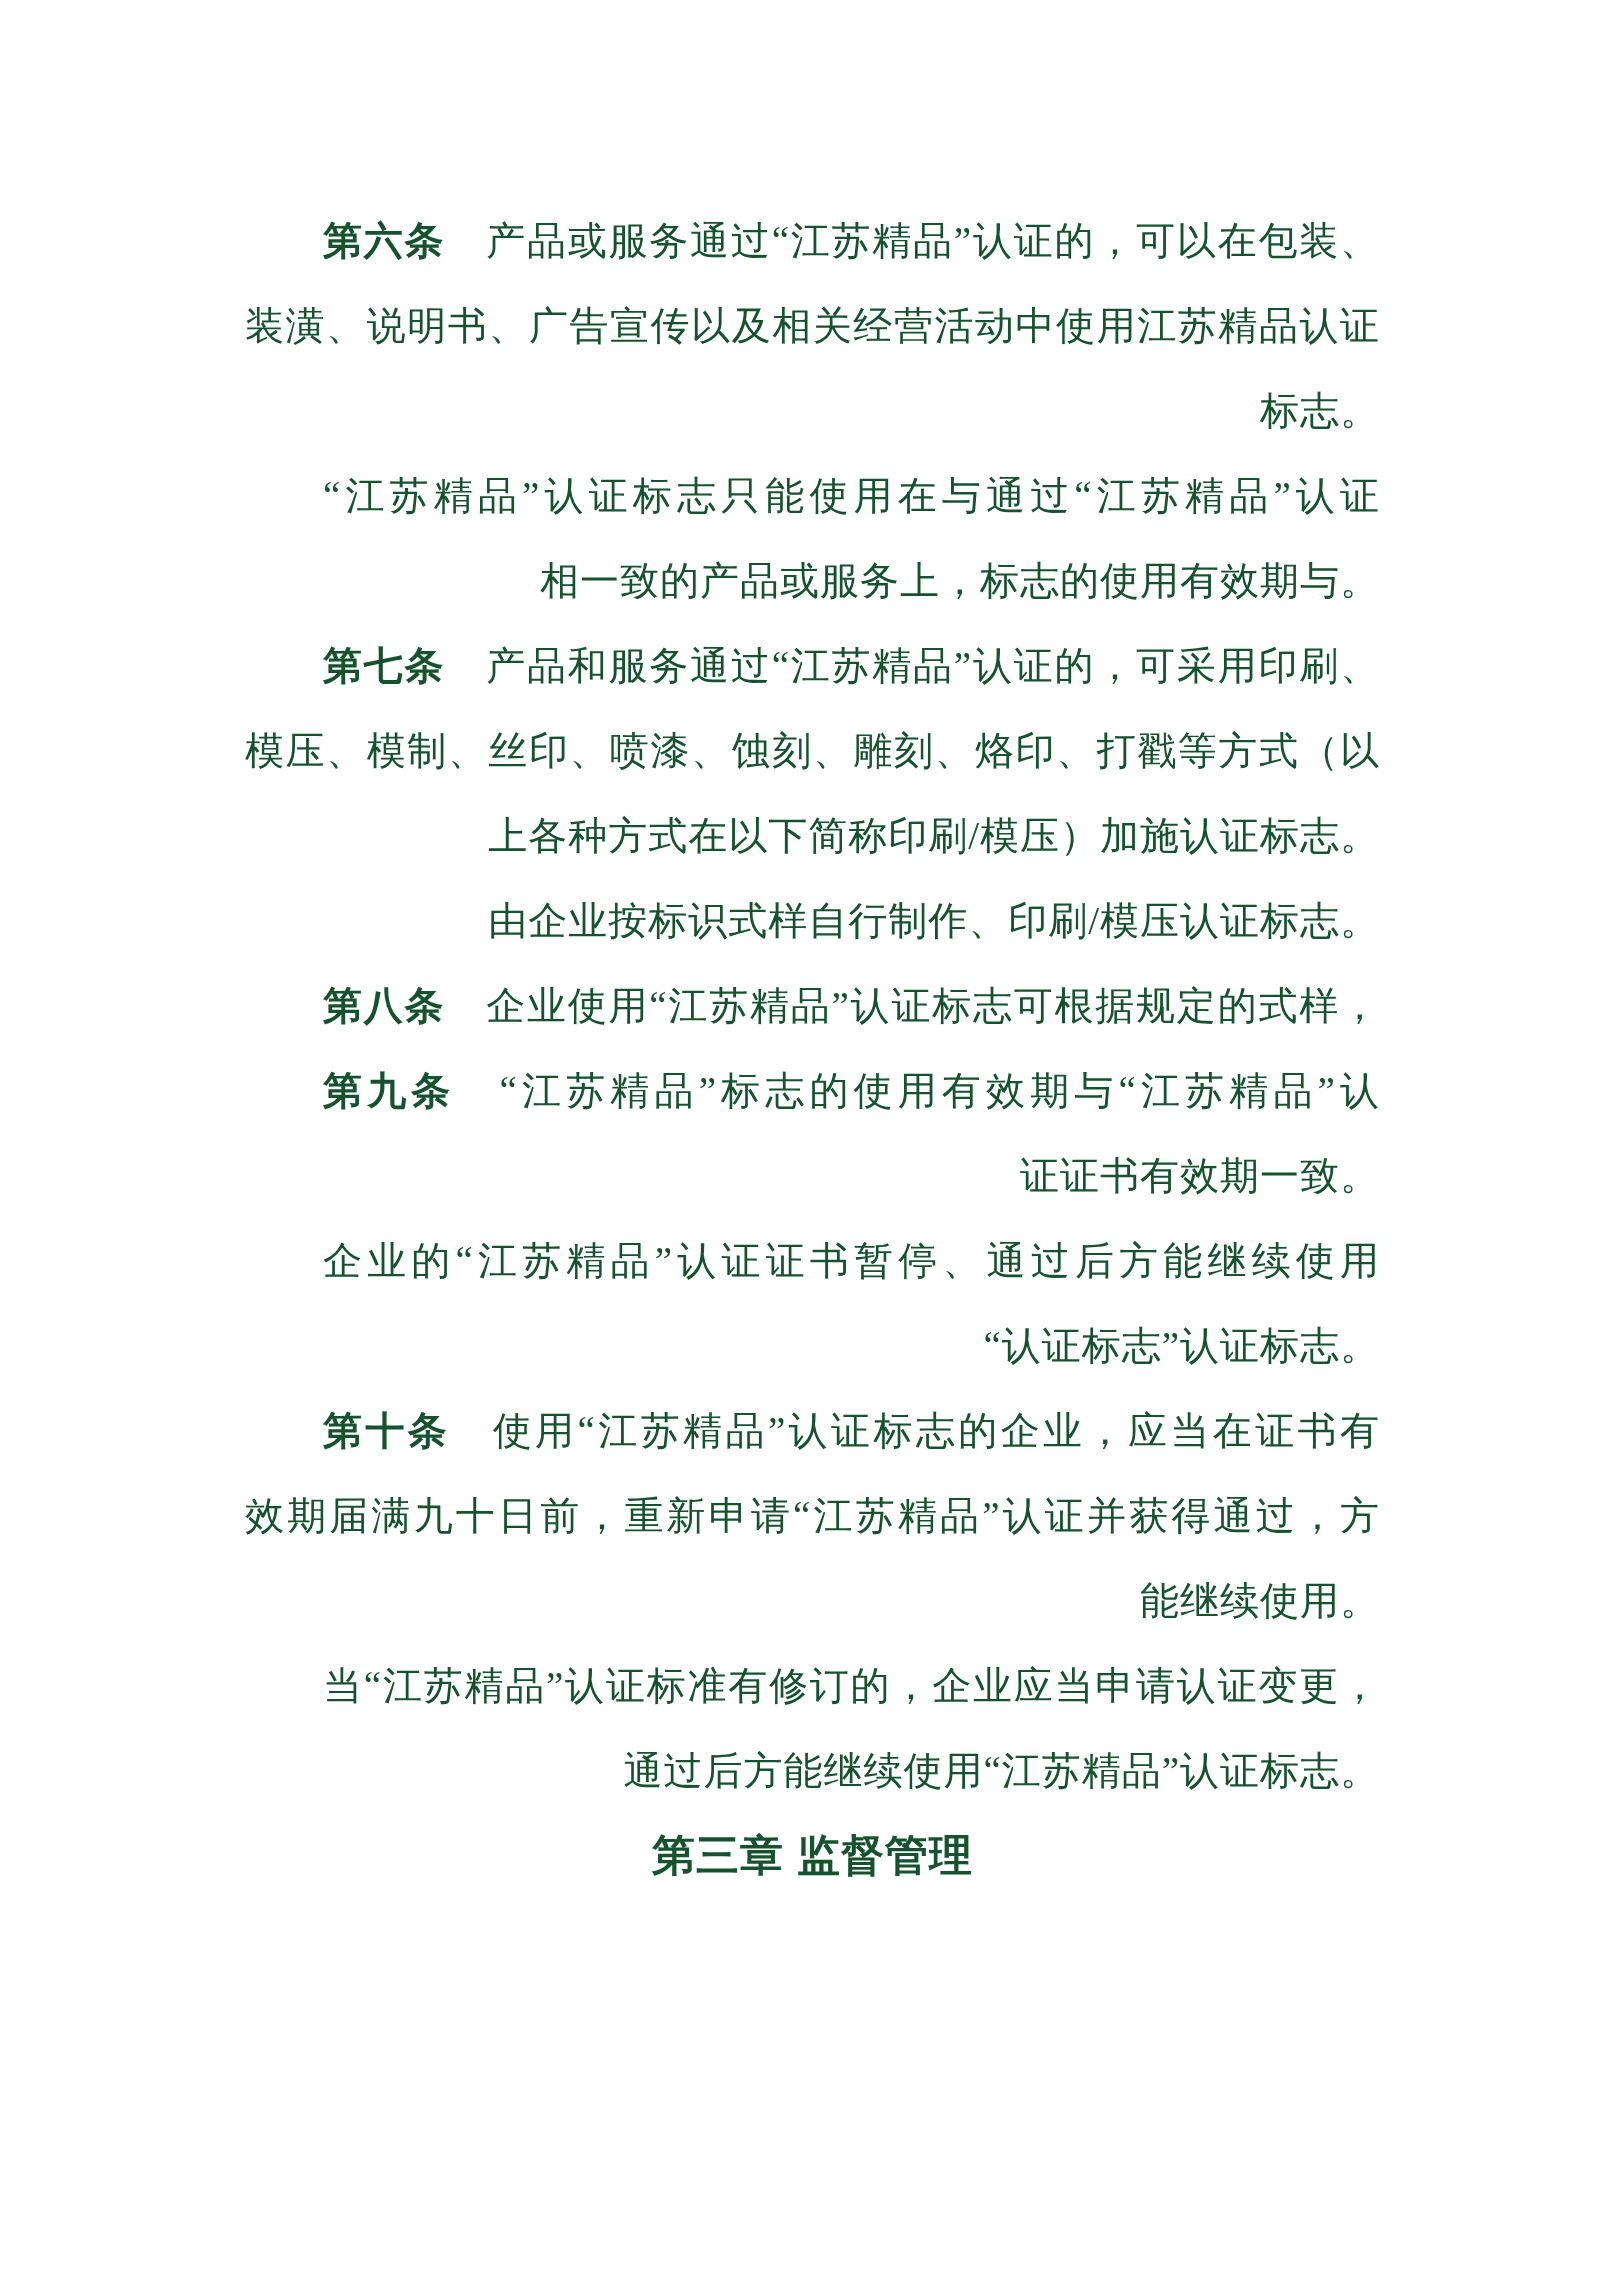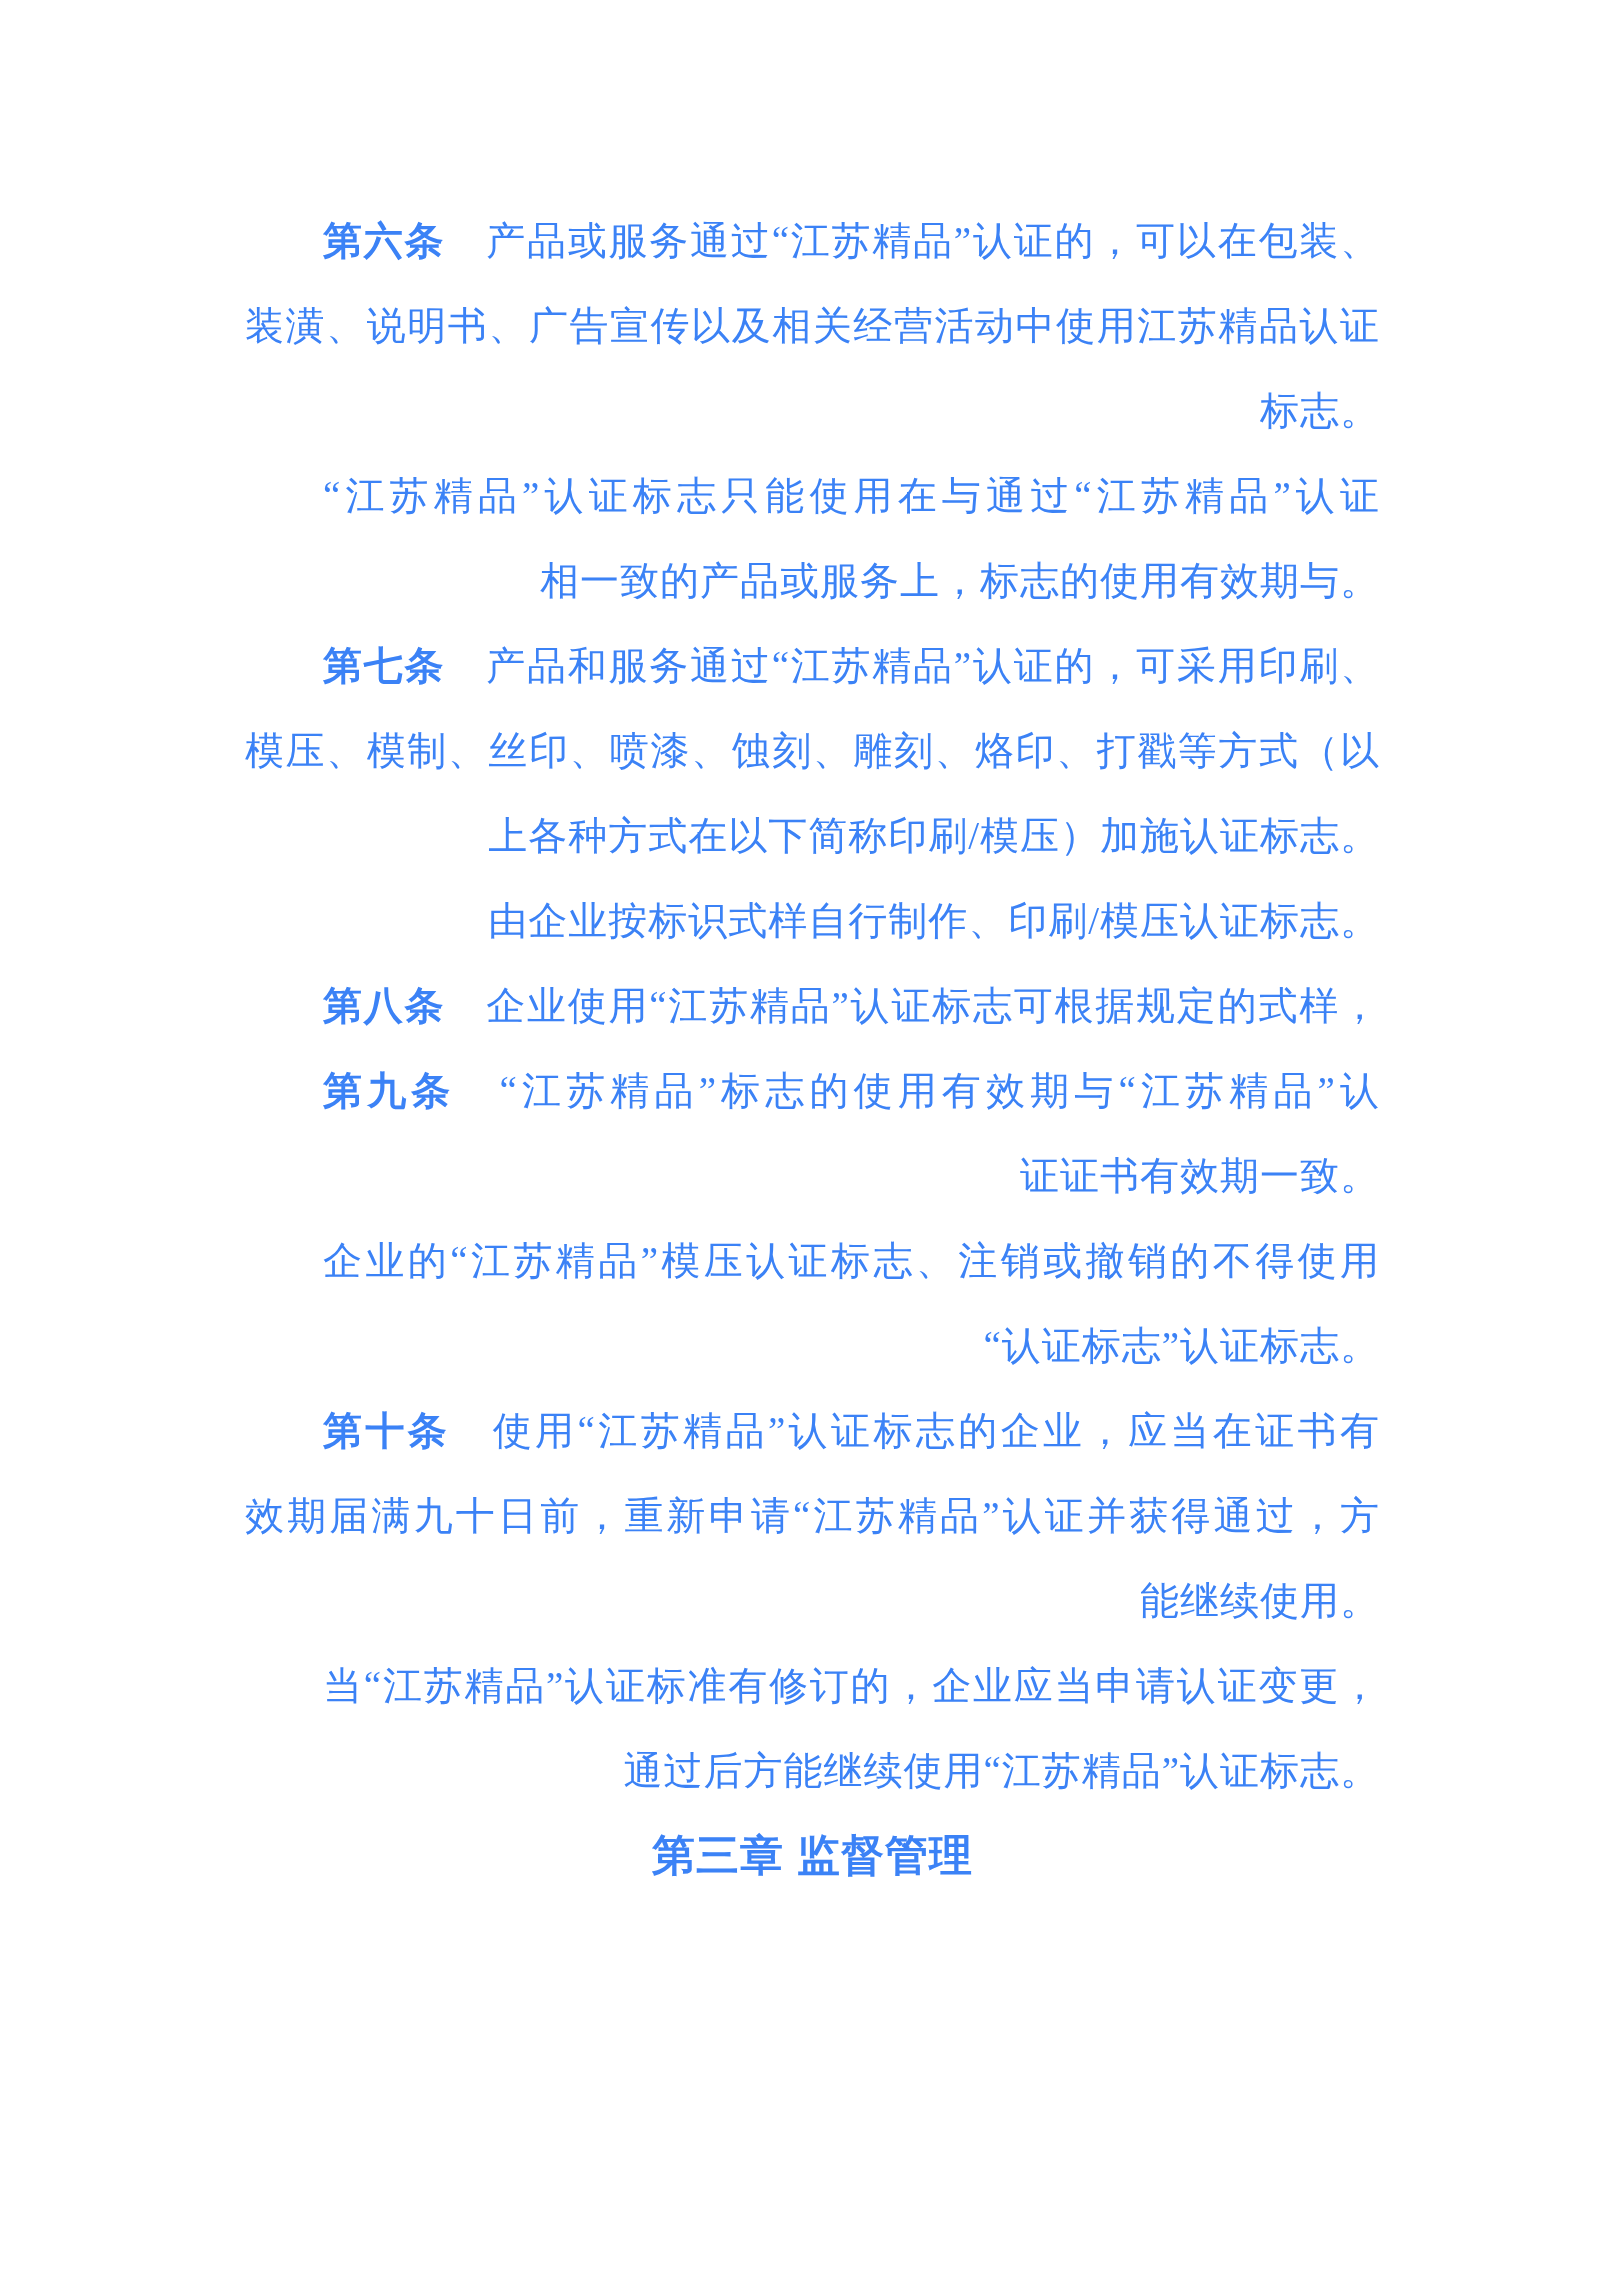--- a/index.html
+++ b/index.html
@@ -7,21 +7,21 @@
     padding: 0;
     background: #ffffff;
   }
   .page {
     position: relative;
     width: 1621px;
     height: 2110px;
     background: #ffffff;
     overflow: hidden;
     font-family: "Liberation Serif", serif;
-    color: #3b82f6;
+    color: #14532d;
   }
   .content {
     position: absolute;
     left: 245px;
     top: 198px;
     width: 1135px;
   }
   .line {
     font-size: 39px;
     line-height: 85px;
@@ -76,21 +76,21 @@
 
     <div class="line indent"><span>由企业按标识式样自行制作、印刷/模压认证标志。</span></div>
 
     <div class="line indent fill"><span class="art">第八条</span><span>　企业使用“江苏精品”认证标志可根据规定的式样，</span></div>
 
 
     <div class="line indent fill"><span class="art">第九条</span><span>　“江苏精品”标志的使用有效期与“江苏精品”认</span></div>
 
     <div class="line"><span>证证书有效期一致。</span></div>
 
-    <div class="line indent fill"><span>企业的“江苏精品”模压认证标志、注销或撤销的不得使用</span></div>
+    <div class="line indent fill"><span>企业的“江苏精品”认证证书暂停、通过后方能继续使用</span></div>
 
     <div class="line"><span>“认证标志”认证标志。</span></div>
 
     <div class="line indent fill"><span class="art">第十条</span><span>　使用“江苏精品”认证标志的企业，应当在证书有</span></div>
 
     <div class="line fill"><span>效期届满九十日前，重新申请“江苏精品”认证并获得通过，方</span></div>
 
     <div class="line"><span>能继续使用。</span></div>
 
     <div class="line indent fill"><span>当“江苏精品”认证标准有修订的，企业应当申请认证变更，</span></div>

